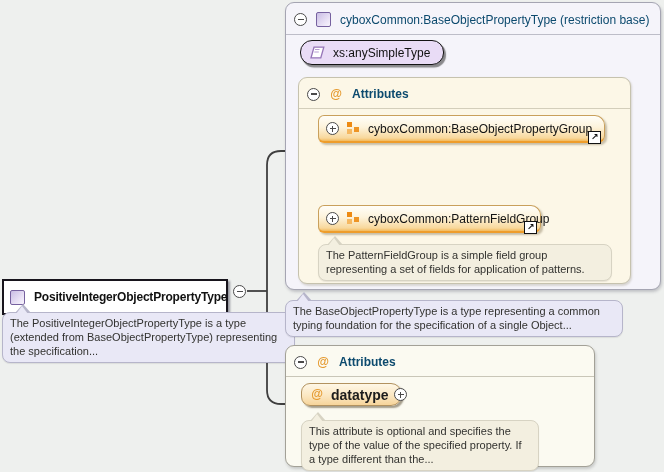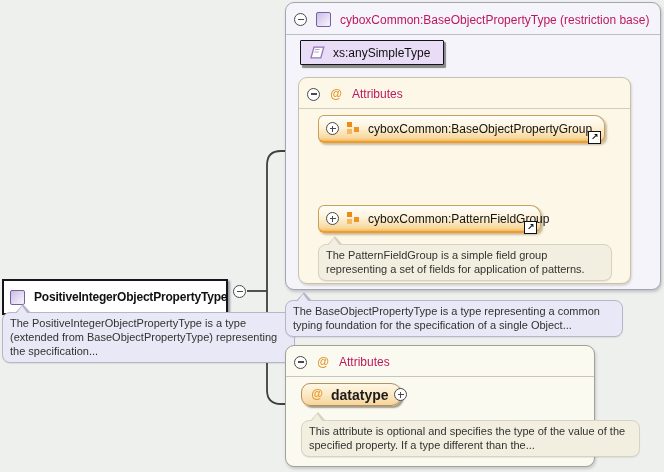--- a/index.html
+++ b/index.html
@@ -73,27 +73,27 @@
   }
   .base-panel {
     left:285px; top:2px; width:376px; height:288px;
     background:#f5f4fa; border:1px solid #a5a5b2;
     box-shadow:1px 2px 3px rgba(60,60,80,.25);
   }
   .panel-head {
     display:flex; align-items:center; gap:9px; padding:9px 10px 7px 8px;
     border-bottom:1px solid #bdbdc8;
   }
-  .panel-head .title { font-size:12px; color:#be185d; white-space:nowrap; }
-  .panel-head .title.bold { font-weight:400; }
+  .panel-head .title { font-size:12px; color:#0c4a6e; white-space:nowrap; }
+  .panel-head .title.bold { font-weight:700; }
 
   .simple-badge {
     position:absolute; left:14px; top:37px; height:25px;
     display:inline-flex; align-items:center; gap:8px; padding:0 13px 0 9px;
-    background:#e9dcf6; border:1.5px solid #141414; border-radius:1px;
+    background:#e9dcf6; border:1.5px solid #141414; border-radius:12px;
     box-shadow:2px 2.5px 1px rgba(30,30,30,.5); cursor:pointer; z-index:2;
   }
   .simple-badge .lbl { font-size:12px; color:#111; white-space:nowrap; }
 
   .attr-box {
     position:absolute; left:12px; top:74px; width:333px; height:207px;
     background:#fcf7e7; border:1px solid #c6c2ae; border-radius:9px;
     box-shadow:1px 1.5px 2px rgba(90,80,40,.18);
   }
   .attr-box .panel-head { border-bottom:1px solid #d3cebb; }
@@ -210,18 +210,18 @@
       <span class="at"></span>
       <span class="title bold">Attributes</span>
     </div>
 
     <div class="dt-badge">
       <span class="at"></span>
       <span class="lbl">datatype</span>
     </div>
     <span class="tgl plus dt-plus"></span>
 
-    <div class="callout cream" style="left:15px; top:74px; width:339px; --px:8px;">
+    <div class="callout cream" style="left:15px; top:74px; width:238px; --px:8px;">
       <span>This attribute is optional and specifies the type of the value of the specified property. If a type different than the...</span>
     </div>
   </div>
 
 </div>
 
 </body></html>

